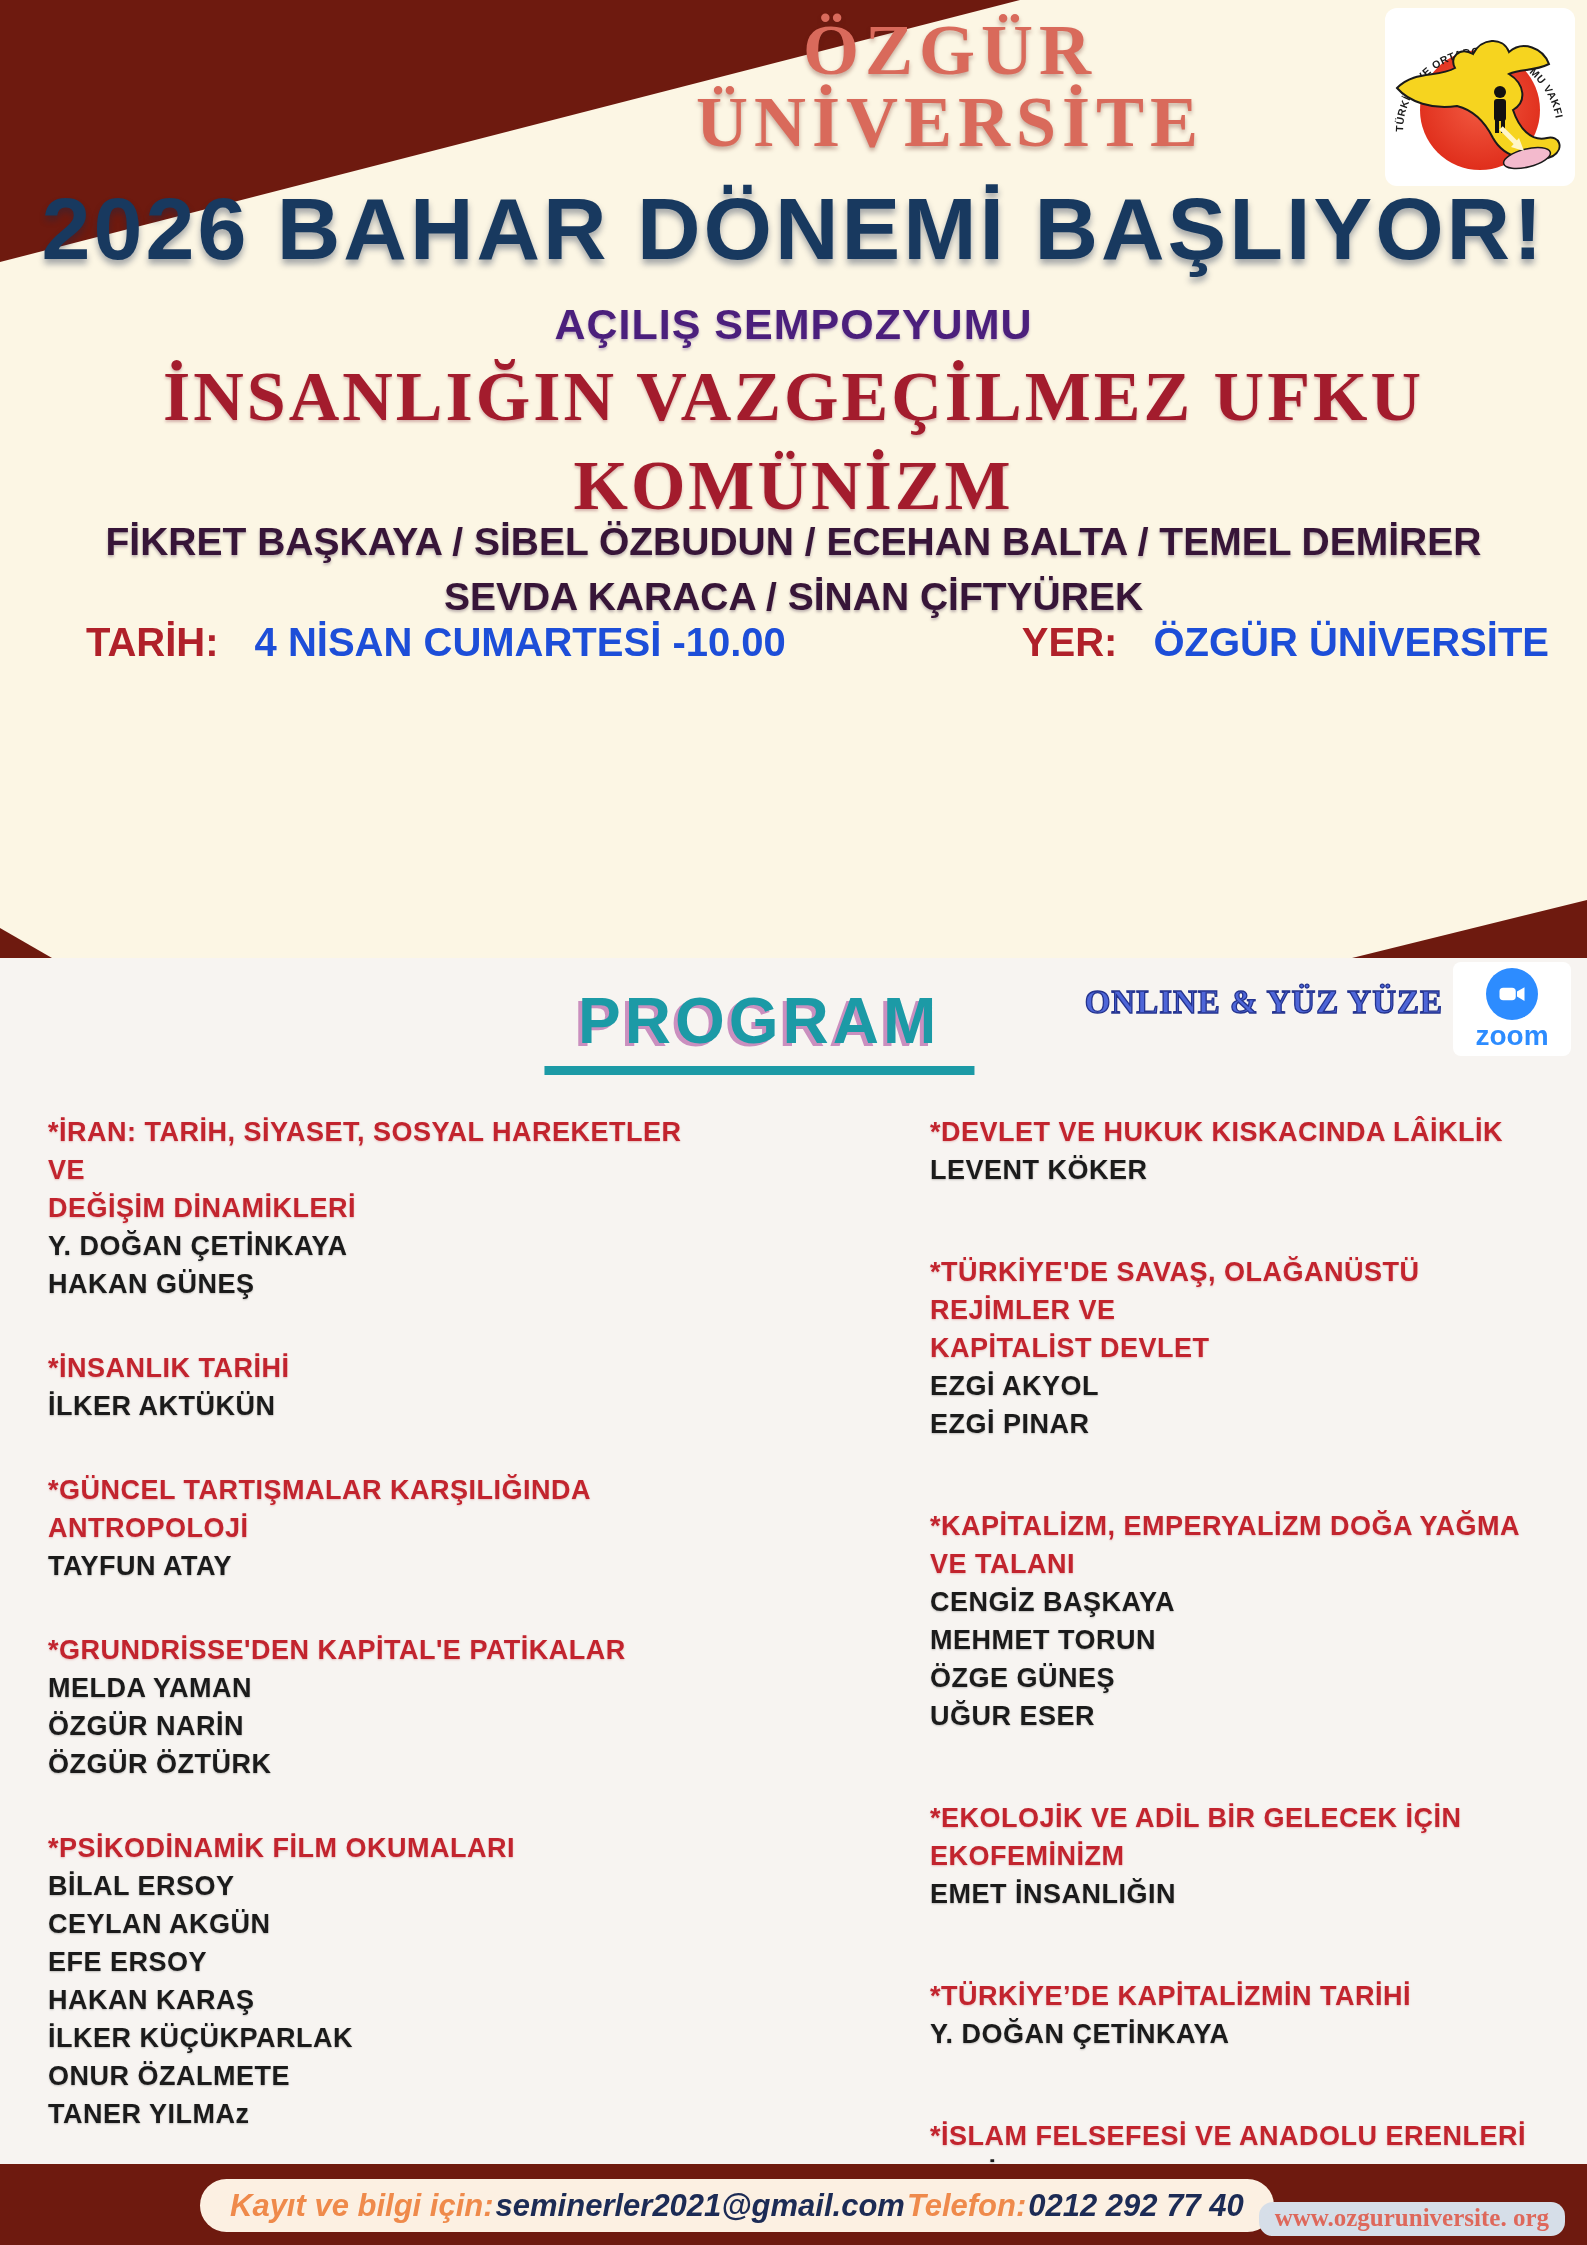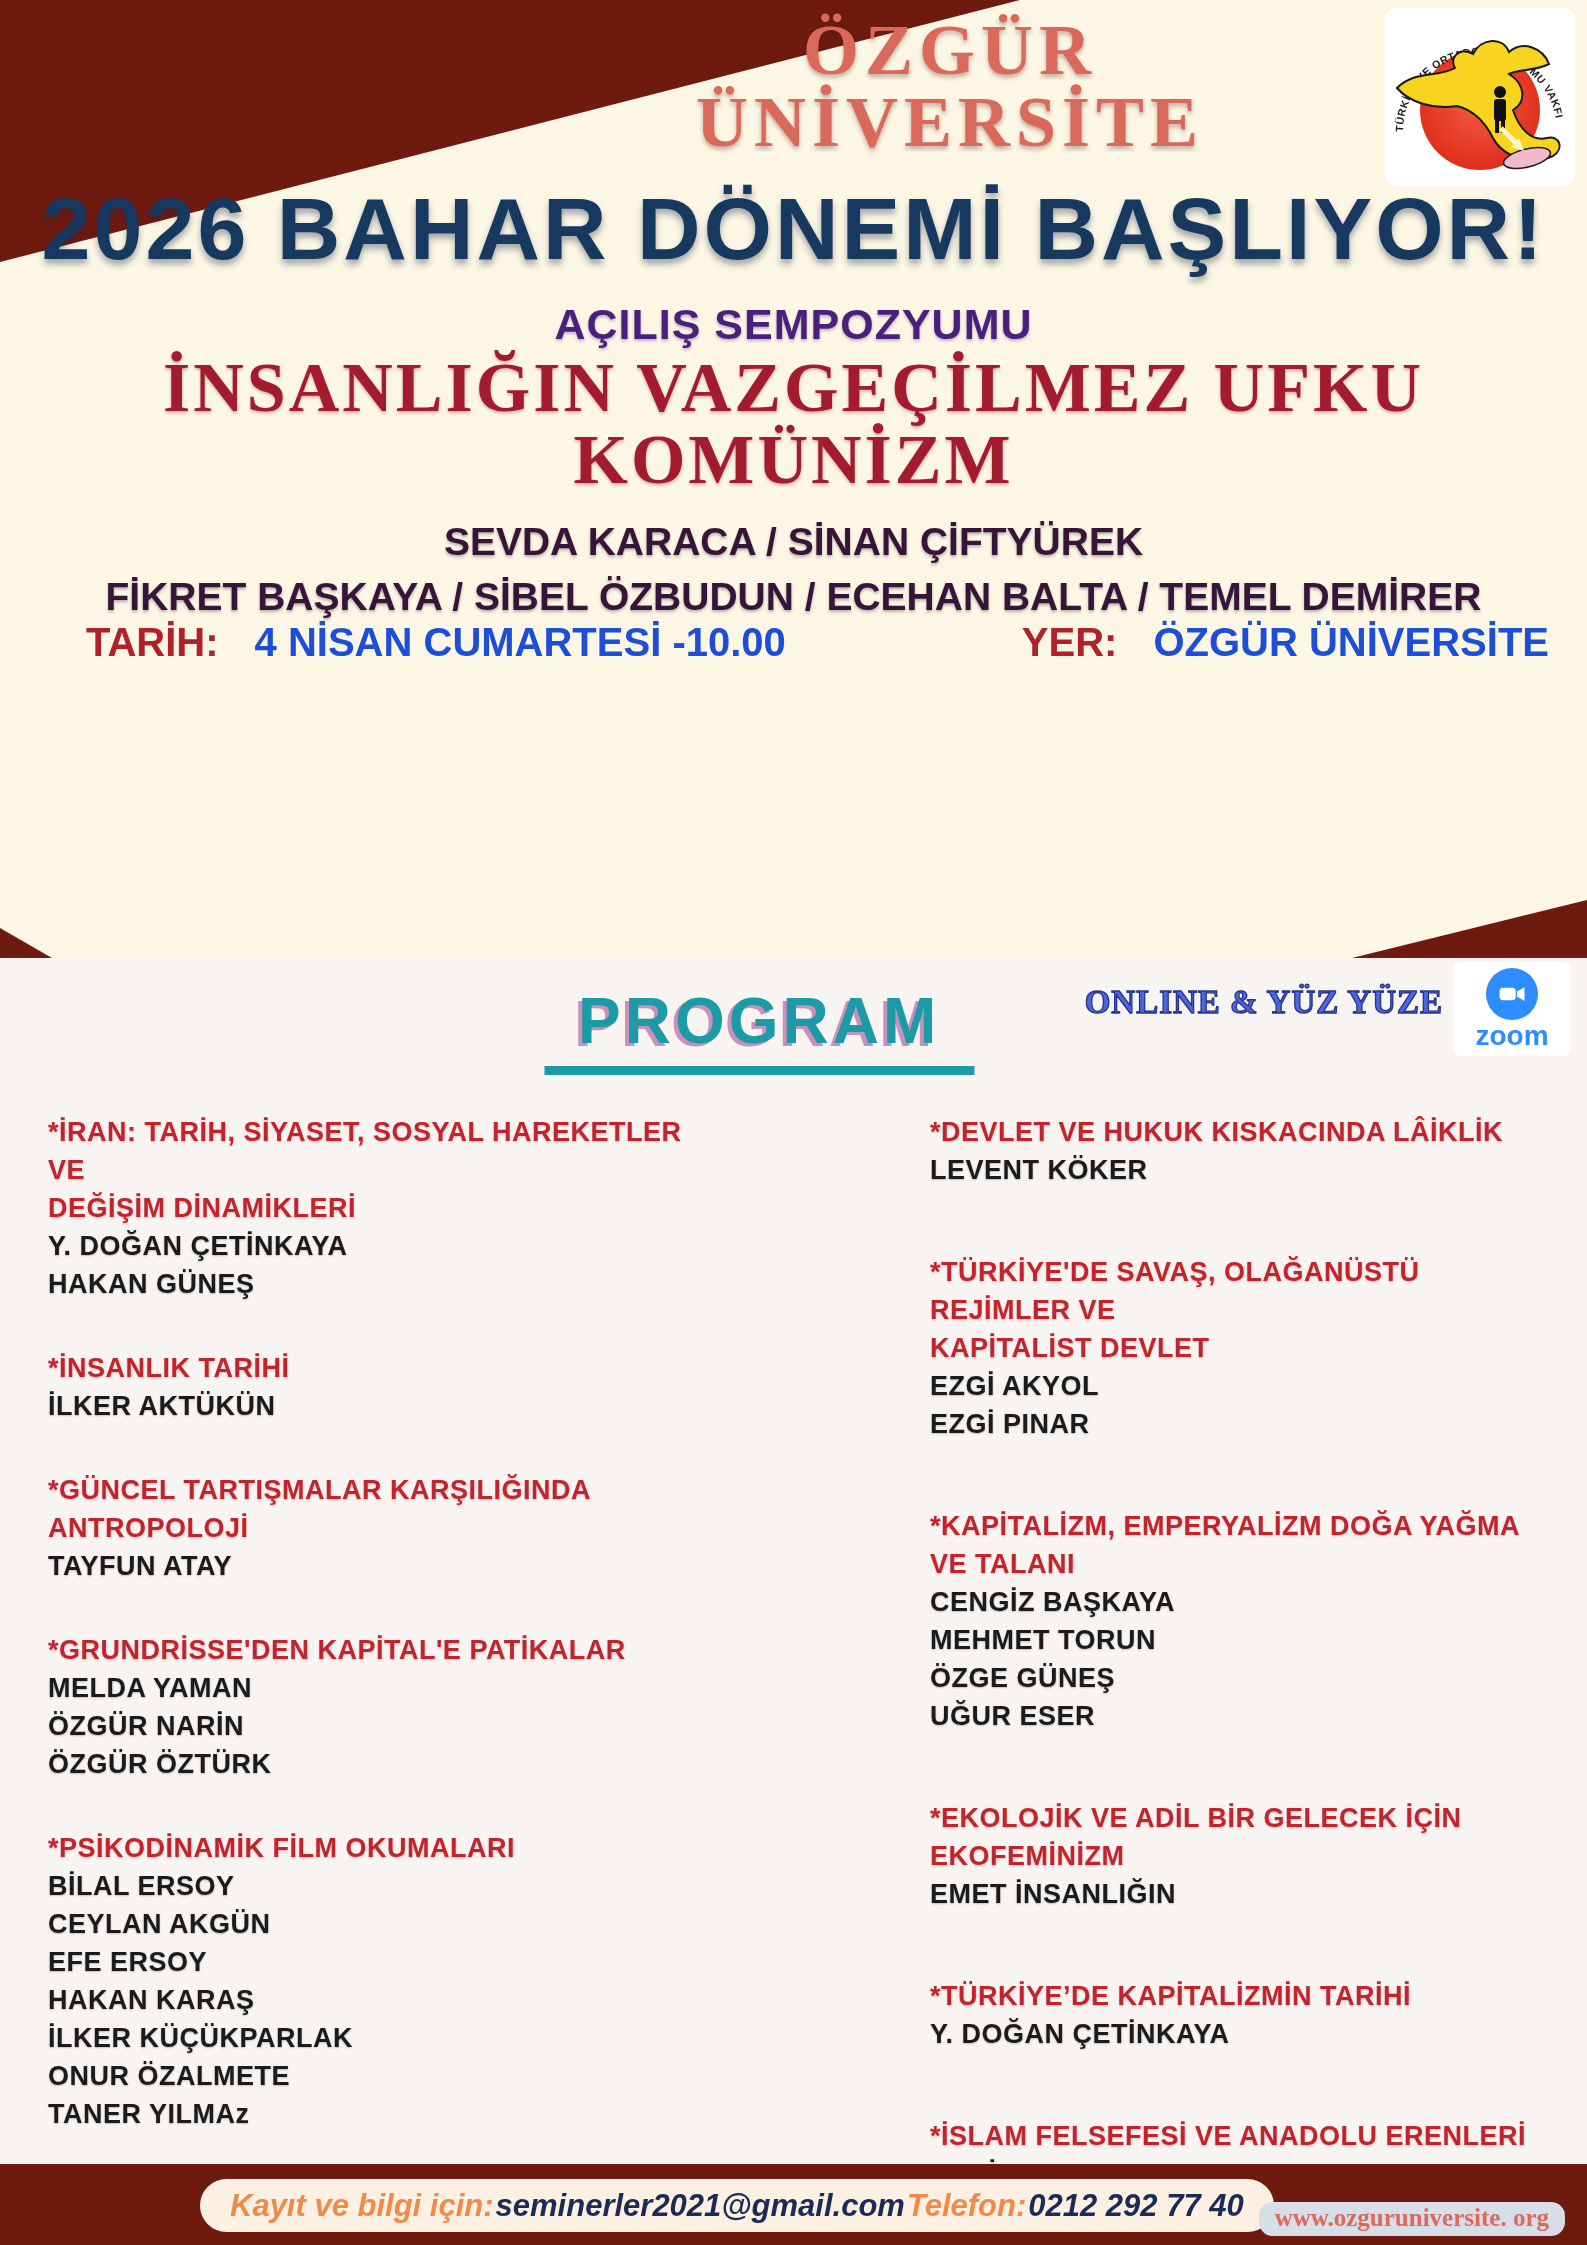--- a/index.html
+++ b/index.html
@@ -22,21 +22,21 @@
   .logo-box { position:absolute; top:8px; right:12px; width:190px; height:178px;
     background:#fff; border-radius:12px; }
 
   .main-heading { position:absolute; top:178px; left:0; width:100%; text-align:center;
     font-size:88px; font-weight:bold; letter-spacing:3px; color:#18395F;
     text-shadow:0 5px 6px rgba(23,40,70,.38); }
   .sub-heading { position:absolute; top:300px; left:0; width:100%; text-align:center;
     font-size:43px; font-weight:bold; letter-spacing:1px; color:#4B1F7C;
     text-shadow:0 2px 3px rgba(60,20,110,.3); }
   .symposium-title { position:absolute; top:352px; left:0; width:100%; text-align:center;
-    font-family:"Liberation Serif", serif; font-weight:bold; font-size:70px; line-height:72px;
+    font-family:"Liberation Serif", serif; font-weight:bold; font-size:70px; line-height:89px;
     letter-spacing:3px; color:#A31C2D; text-shadow:0 2px 3px rgba(120,20,40,.3); }
   .speakers { position:absolute; top:514px; left:0; width:100%; text-align:center;
     font-size:39px; font-weight:bold; line-height:55px; color:#371538;
     text-shadow:0 2px 3px rgba(40,15,50,.3); }
   .meta-row { position:absolute; top:620px; left:0; width:100%; display:flex;
     justify-content:space-between; padding:0 38px; font-size:40px; font-weight:bold; }
   .meta-label { color:#B0212A; margin-right:12px;margin-left:48px; }
   .meta-value { color:#1d4ed8;margin-left:24px; }
 
   
@@ -119,22 +119,22 @@
         </g>
       </svg>
     </div>
 
     <h1 class="main-heading">2026 BAHAR DÖNEMİ BAŞLIYOR!</h1>
     <div class="sub-heading">AÇILIŞ SEMPOZYUMU</div>
     <div class="symposium-title preline">İNSANLIĞIN VAZGEÇİLMEZ UFKU
 KOMÜNİZM</div>
 
     <div class="speakers">
+      <div>FİKRET BAŞKAYA / SİBEL ÖZBUDUN / ECEHAN BALTA / TEMEL DEMİRER</div>
       <div>SEVDA KARACA / SİNAN ÇİFTYÜREK</div>
-      <div>FİKRET BAŞKAYA / SİBEL ÖZBUDUN / ECEHAN BALTA / TEMEL DEMİRER</div>
     </div>
 
     <div class="meta-row">
       <div>
         <span class="meta-label">TARİH:</span><span class="meta-value">4 NİSAN  CUMARTESİ -10.00</span>
       </div>
       <div>
         <span class="meta-label">YER:</span><span class="meta-value">ÖZGÜR ÜNİVERSİTE</span>
       </div>
     </div>

